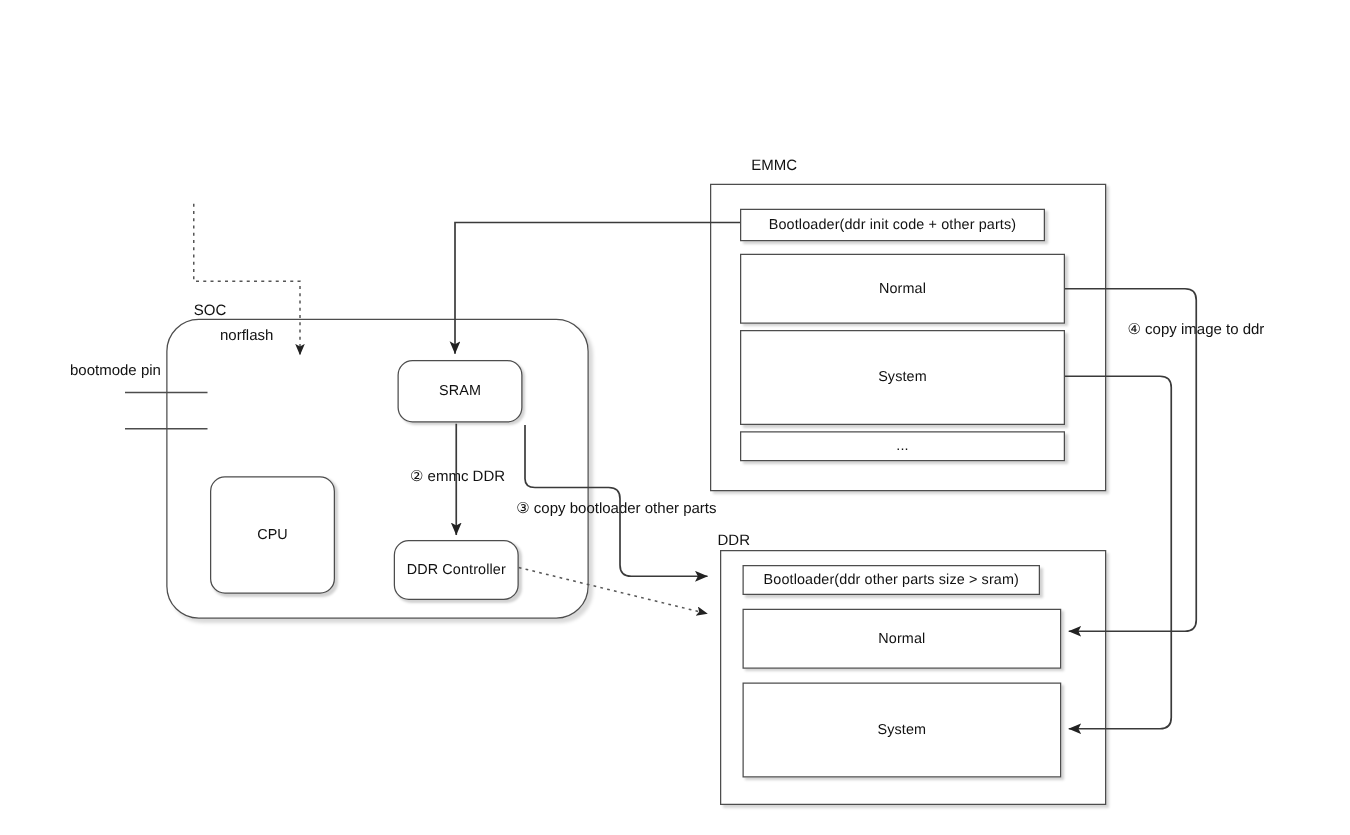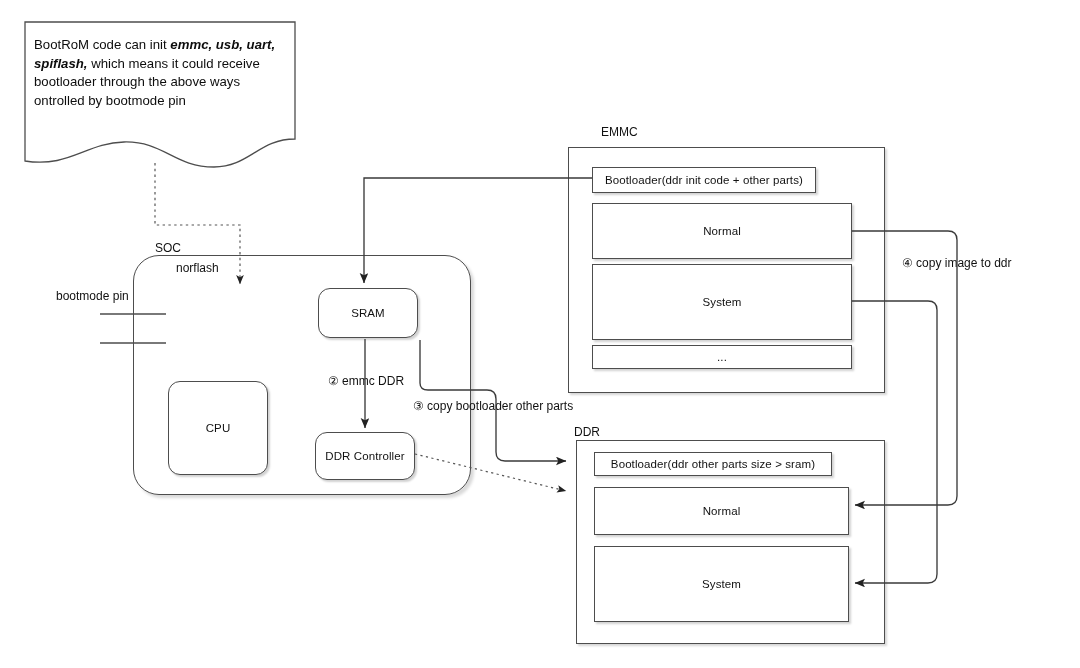--- a/index.html
+++ b/index.html
@@ -93,28 +93,20 @@
   #note-text b {
     font-style: italic;
     font-weight: bold;
   }
 </style>
 </head>
 <body>
 
 <div id="canvas">
 
-  <div id="note-wrap">
-    <svg class="svg-layer" style="width:272px;height:148px" viewBox="0 0 272 148">
-      <path d="M1,1 L271,1 L271,118 C235,118 225,146 190,146 C150,146 140,120 100,121 C62,122 45,147 1,140 Z" fill="#ffffff" stroke="#4d4d4d" stroke-width="1.3"></path>
-    </svg>
-    <div id="note-text">
-      <span>BootRoM code can init </span><b>emmc, usb, uart, spiflash,</b><span> which means it could receive bootloader through the above ways ontrolled by bootmode pin</span>
-    </div>
-  </div>
 
   <div class="caption" style="left:155px; top:241px;">SOC</div>
   <div class="frame soc" style="left:133px; top:255px; width:338px; height:240px;"></div>
 
   <div class="caption" style="left:176px; top:261px;">norflash</div>
 
   <div class="caption" style="left:56px; top:289px;">bootmode pin</div>
 
 
   <div class="node rounded" style="left:318px; top:288px; width:100px; height:50px;">
@@ -125,21 +117,21 @@
     <span class="lbl">CPU</span>
   </div>
 
   <div class="node rounded" style="left:315px; top:432px; width:100px; height:48px;">
     <span class="lbl">DDR Controller</span>
   </div>
 
   <div class="caption" style="left:601px; top:125px;">EMMC</div>
   <div class="frame" style="left:568px; top:147px; width:317px; height:246px;"></div>
 
-  <div class="node sharp" style="left:592px; top:167px; width:224px; height:26px;">
+  <div class="node sharp" style="left:592px; top:167px; width:244px; height:26px;">
     <span class="lbl">Bootloader(ddr init code + other parts)</span>
   </div>
   <div class="node sharp" style="left:592px; top:203px; width:260px; height:56px;">
     <span class="lbl">Normal</span>
   </div>
   <div class="node sharp" style="left:592px; top:264px; width:260px; height:76px;">
     <span class="lbl">System</span>
   </div>
   <div class="node sharp" style="left:592px; top:345px; width:260px; height:24px;">
     <span class="lbl">...</span>

